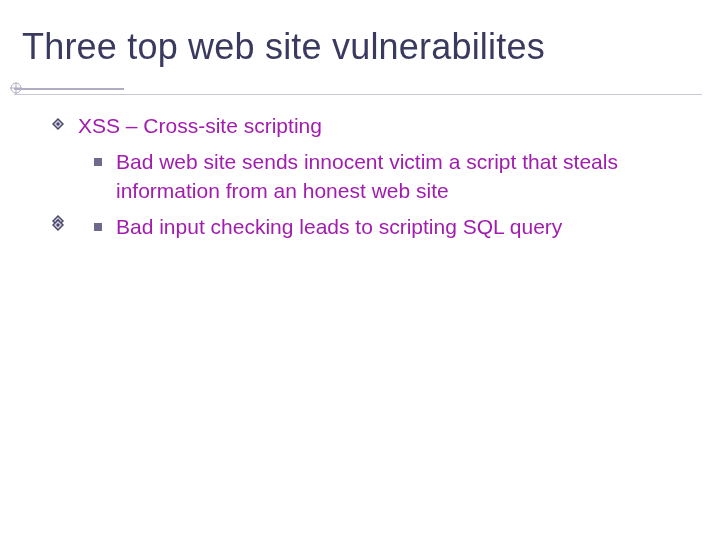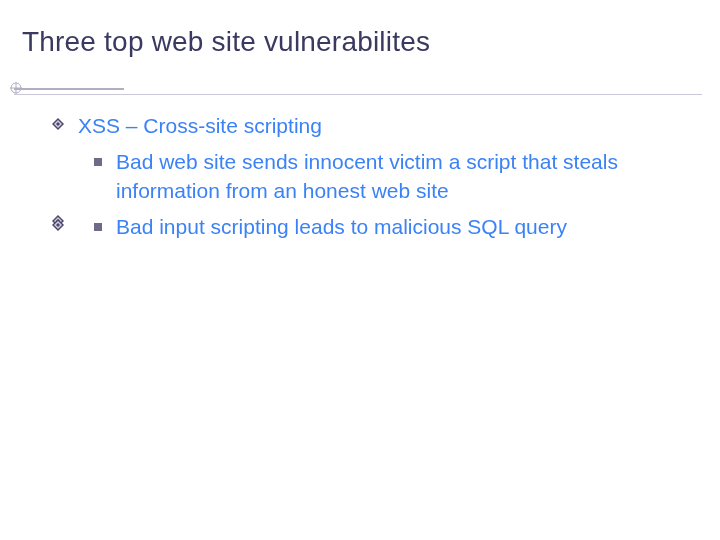--- a/index.html
+++ b/index.html
@@ -17,21 +17,21 @@
     width: 720px;
     height: 540px;
     box-sizing: border-box;
   }
   .title {
     position: absolute;
     top: 26px;
     left: 22px;
     right: 20px;
     font-family: "Trebuchet MS", Verdana, sans-serif;
-    font-size: 28px;
+    font-size: 36px;
     font-weight: 400;
     color: #3a3a60;
     letter-spacing: 0.2px;
   }
   .underline {
     position: absolute;
     top: 82px;
     left: 0;
     right: 0;
     height: 16px;
@@ -60,21 +60,21 @@
     height: 12px;
   }
   .ul-ornament svg { display:block; }
   .body {
     position: absolute;
     top: 108px;
     left: 78px;
     right: 40px;
     font-size: 21px;
     line-height: 1.35;
-    color: #3b82f6;
+    color: #a21caf;
   }
   .l1 {
     position: relative;
     margin: 4px 0 4px 0;
   }
   .l1 .bullet-diamond {
     position: absolute;
     left: -26px;
     top: 6px;
     width: 12px;
@@ -149,19 +149,19 @@
     <div class="l1">
       <span class="bullet-diamond">
         <svg width="12" height="12" viewBox="0 0 12 12">
           <polygon points="6,0 12,6 6,12 0,6" fill="#4a476a"></polygon>
           <polygon points="6,2 10,6 6,10 2,6" fill="#cfcde0"></polygon>
           <polygon points="6,4 8,6 6,8 4,6" fill="#4a476a"></polygon>
         </svg>
       </span>
       <div class="l2">
         <span class="bullet-square"></span>
-        <span class="l2-text">Bad input scripting leads to malicious SQL query</span>
+        <span class="l2-text">Bad input checking leads to scripting SQL query</span>
       </div>
     </div>
 
   </div>
 
 </div>
 
 </body></html>

